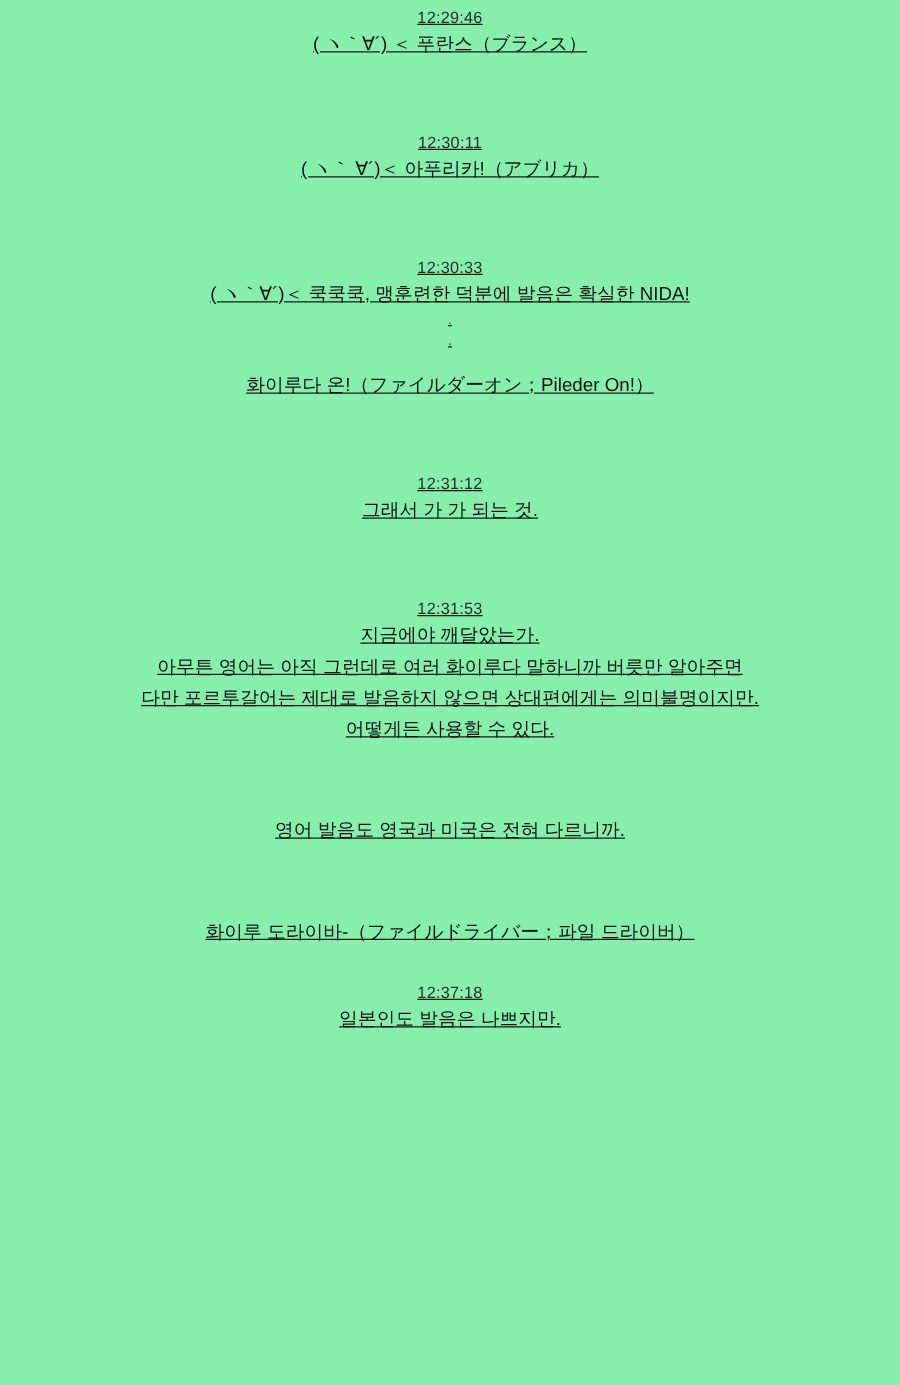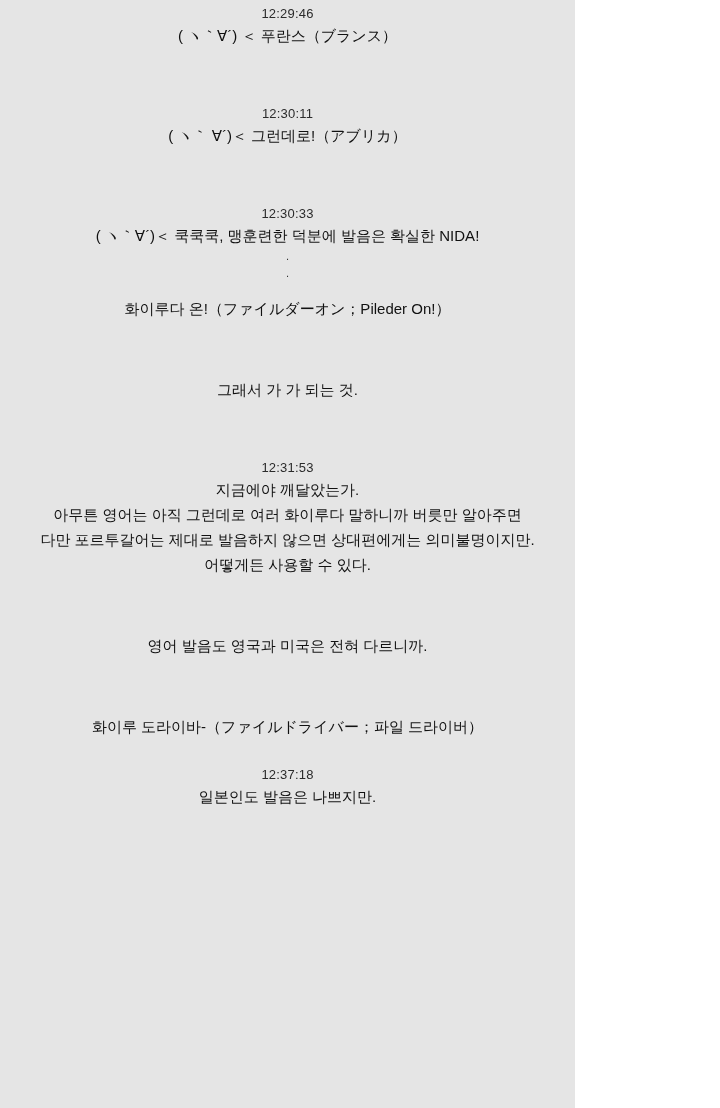--- a/index.html
+++ b/index.html
@@ -8,25 +8,26 @@
     background: #ffffff;
   }
   body {
     width: 720px;
     min-height: 1108px;
     font-family: "Liberation Sans", "DejaVu Sans", sans-serif;
     color: #1a1a1a;
     -webkit-font-smoothing: antialiased;
   }
   .page {
-    width: 575px;
+    width: 720px;
     min-height: 1108px;
     box-sizing: border-box;
     padding: 0 10px;
-    background: #e5e5e5;
+    background: #86efac;
+    text-decoration: underline;
   }
   .post {
     text-align: center;
     width: 100%;
   }
   .timestamp {
     font-size: 13px;
     line-height: 19px;
     color: #2b2b2b;
     letter-spacing: 0.2px;
@@ -57,35 +58,36 @@
   <div class="top-pad"></div>
 
   <div class="post">
     <div class="timestamp">12:29:46</div>
     <div class="body-line">( ヽ｀∀´) ＜ 푸란스（ブランス）</div>
   </div>
   <div class="spacer-lg"></div>
 
   <div class="post">
     <div class="timestamp">12:30:11</div>
-    <div class="body-line">( ヽ｀ ∀´)＜ 그런데로!（アブリカ）</div>
+    <div class="body-line">( ヽ｀ ∀´)＜ 아푸리카!（アブリカ）</div>
   </div>
   <div class="spacer-lg"></div>
 
   <div class="post">
     <div class="timestamp">12:30:33</div>
     <div class="body-line">( ヽ｀∀´)＜ 쿡쿡쿡, 맹훈련한 덕분에 발음은 확실한 NIDA!</div>
     <div class="body-line dot">.</div>
     <div class="body-line dot">.</div>
     <div class="spacer-xs"></div>
     <div class="body-line">화이루다 온!（ファイルダーオン；Pileder On!）</div>
   </div>
   <div class="spacer-lg"></div>
 
   <div class="post">
+    <div class="timestamp">12:31:12</div>
     <div class="body-line">그래서 가 가 되는 것.</div>
   </div>
   <div class="spacer-lg"></div>
 
   <div class="post">
     <div class="timestamp">12:31:53</div>
     <div class="body-line">지금에야 깨달았는가.</div>
     <div class="body-line">아무튼 영어는 아직 그런데로 여러 화이루다 말하니까 버릇만 알아주면</div>
     <div class="body-line">다만 포르투갈어는 제대로 발음하지 않으면 상대편에게는 의미불명이지만.</div>
     <div class="body-line">어떻게든 사용할 수 있다.</div>

